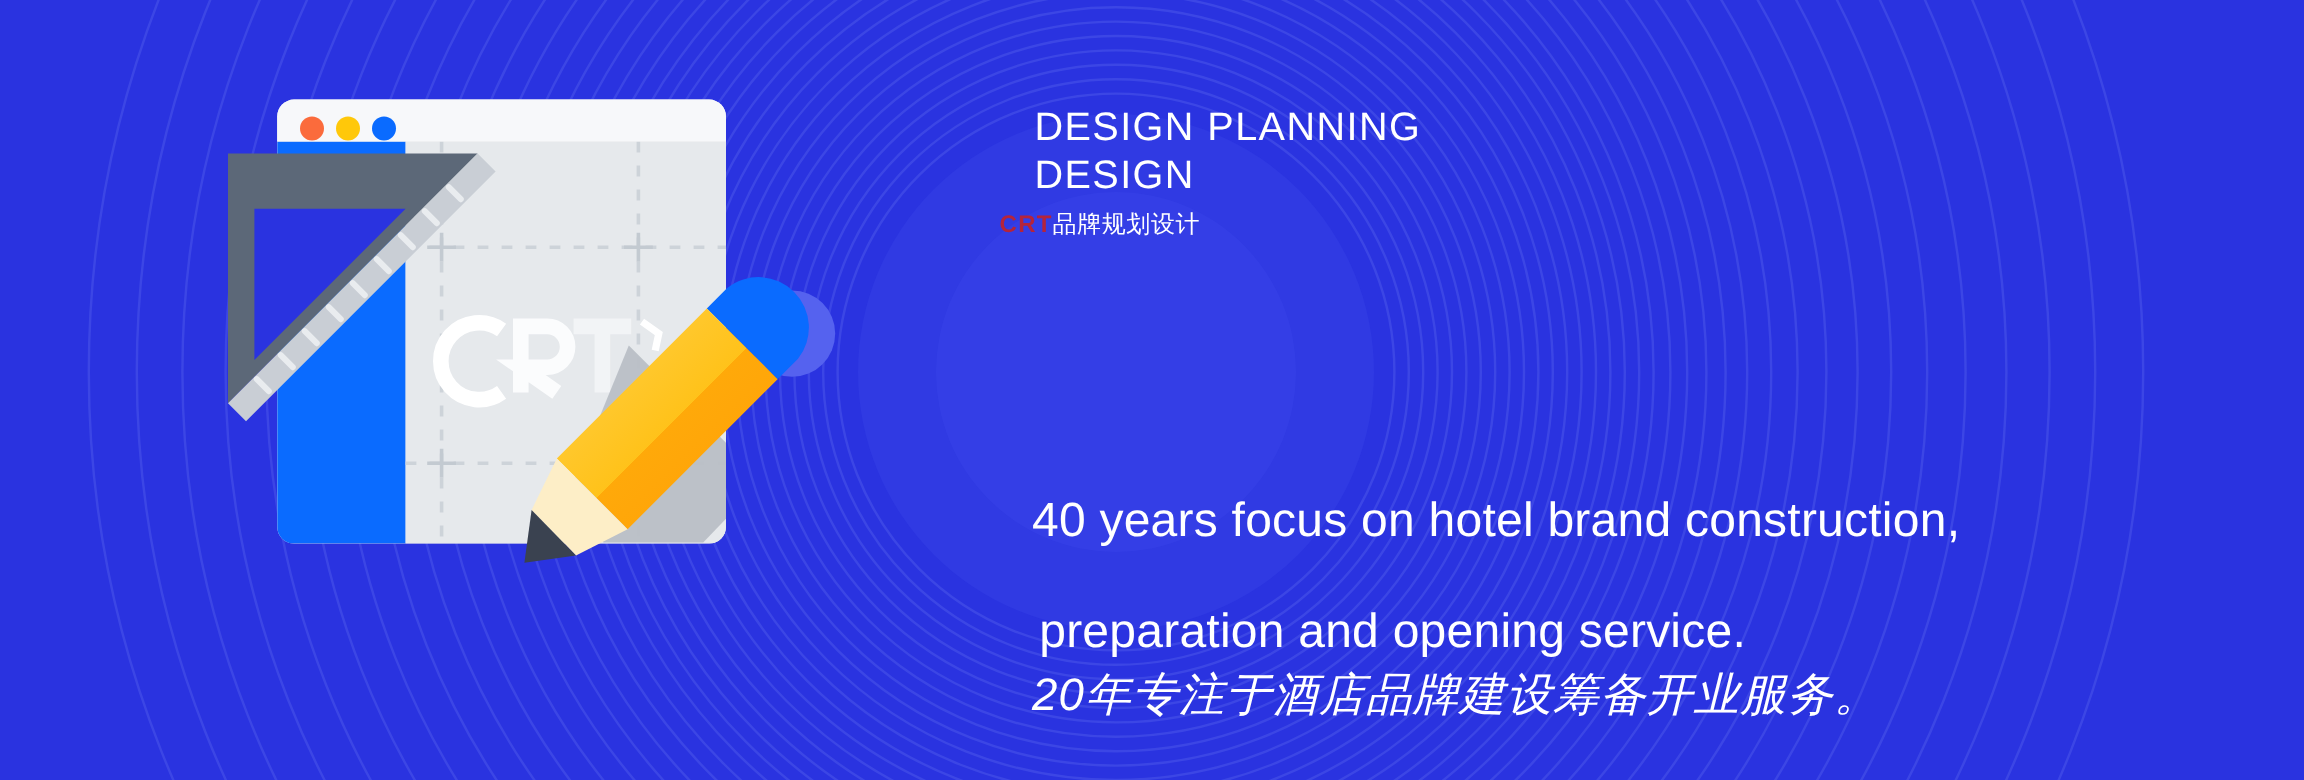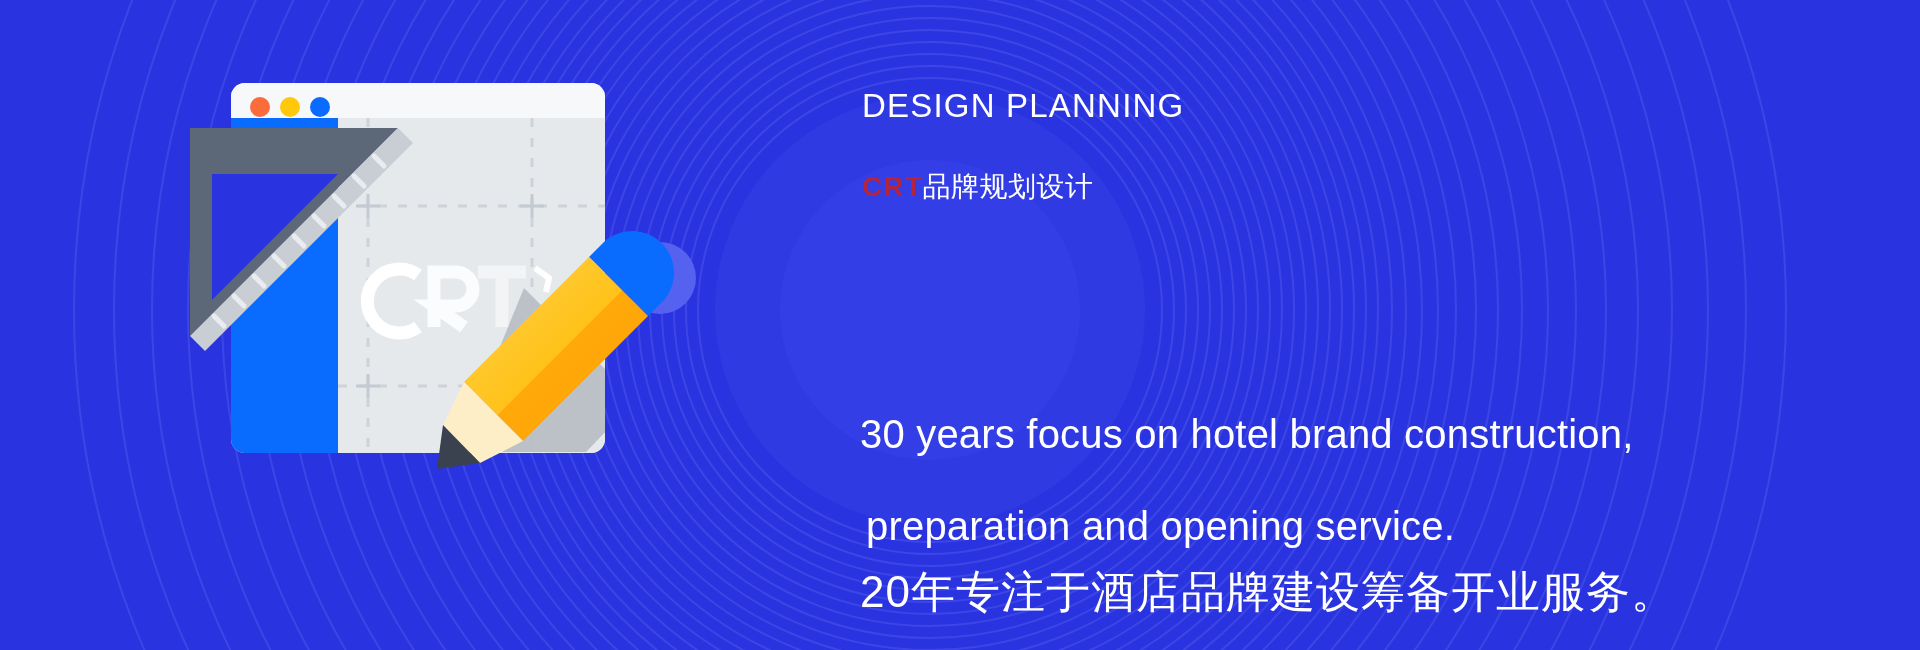--- a/index.html
+++ b/index.html
@@ -20,36 +20,36 @@
 
   
   .eyebrow{
     position:absolute;left:862px;top:86px;width:560px;
   }
   .eyebrow .line{
     color:#ffffff;font-size:33px;line-height:40px;
     letter-spacing:1.2px;font-weight:400;white-space:nowrap;
   }
   .subrow{
-    position:absolute;left:862px;top:172px;
-    font-size:28px;line-height:30px;white-space:nowrap;
+    position:absolute;left:833px;top:172px;
+    font-size:20px;line-height:30px;white-space:nowrap;
     letter-spacing:.5px;
   }
   .subrow .crt{color:#b4243c;font-weight:700;letter-spacing:1px;}
   .subrow .cn{color:#ffffff;font-weight:400;}
 
   .tagline{position:absolute;left:860px;top:408px;width:1000px;}
   .tagline .en{
     color:#ffffff;font-size:40px;line-height:52px;font-weight:300;
     letter-spacing:.2px;white-space:nowrap;
   }
   .tagline .en.l2{padding-left:6px;margin-top:40px;}
   .tagline .cn{
-    color:#ffffff;font-size:44px;line-height:56px;font-weight:400;
-    margin-top:12px;letter-spacing:1px;white-space:nowrap;
+    color:#ffffff;font-size:38px;line-height:56px;font-weight:400;
+    margin-top:0;letter-spacing:1px;white-space:nowrap;font-style:italic;
   }
 </style>
 </head>
 <body>
 
 <div id="stage">
 
   <div class="bg-rings">
     <svg width="1920" height="650" viewBox="0 0 1920 650">
       <defs>
@@ -195,25 +195,26 @@
 
         <path d="M464 382 L523 441 L480 463 L443 425 Z" fill="#fdeec7"></path>
 
         <path d="M443 425 L480 463 L437 469 Z" fill="#3a4250"></path>
       </g>
     </svg>
   </div>
 
   <div class="eyebrow">
     <div class="line">DESIGN PLANNING</div>
+    <div class="line">DESIGN</div>
   </div>
 
   <div class="subrow">
     <span class="crt">CRT</span><span class="cn">品牌规划设计</span>
   </div>
 
   <div class="tagline">
-    <div class="en">30 years focus on hotel brand construction,</div>
+    <div class="en">40 years focus on hotel brand construction,</div>
     <div class="en l2">preparation and opening service.</div>
     <div class="cn">20年专注于酒店品牌建设筹备开业服务。</div>
   </div>
 
 </div>
 
 </body></html>

